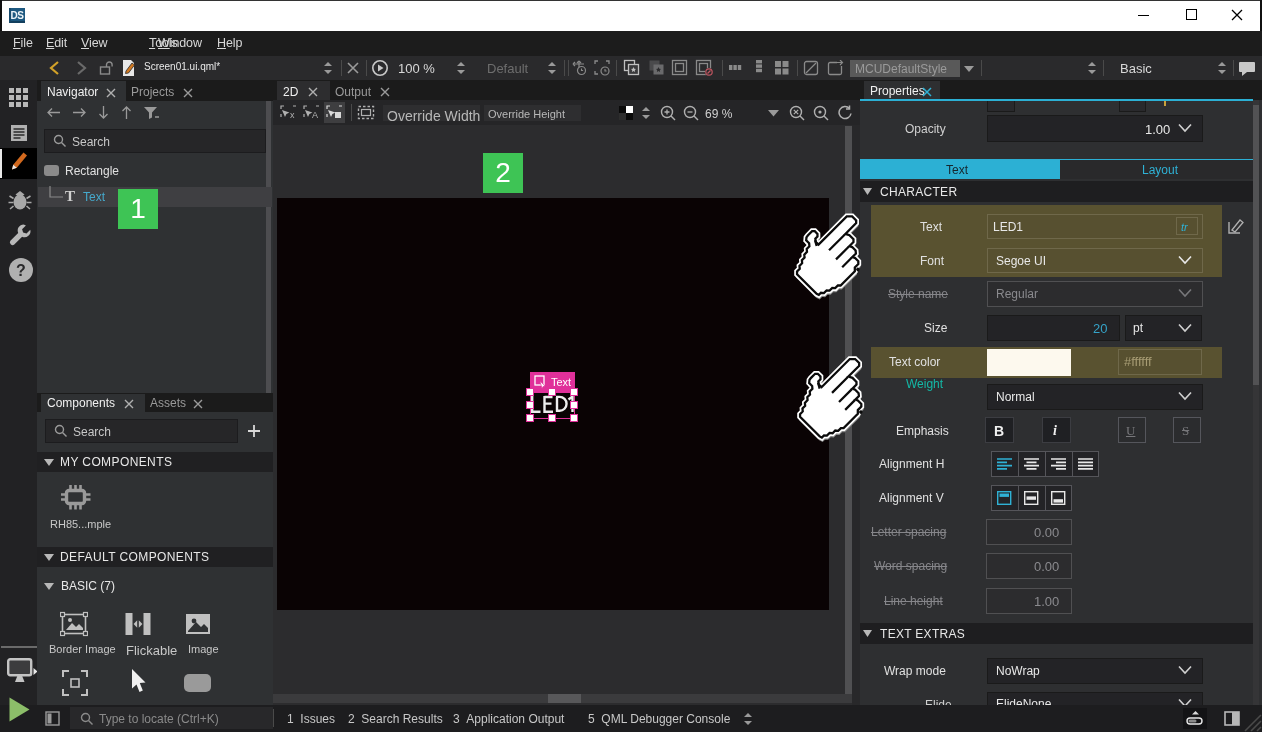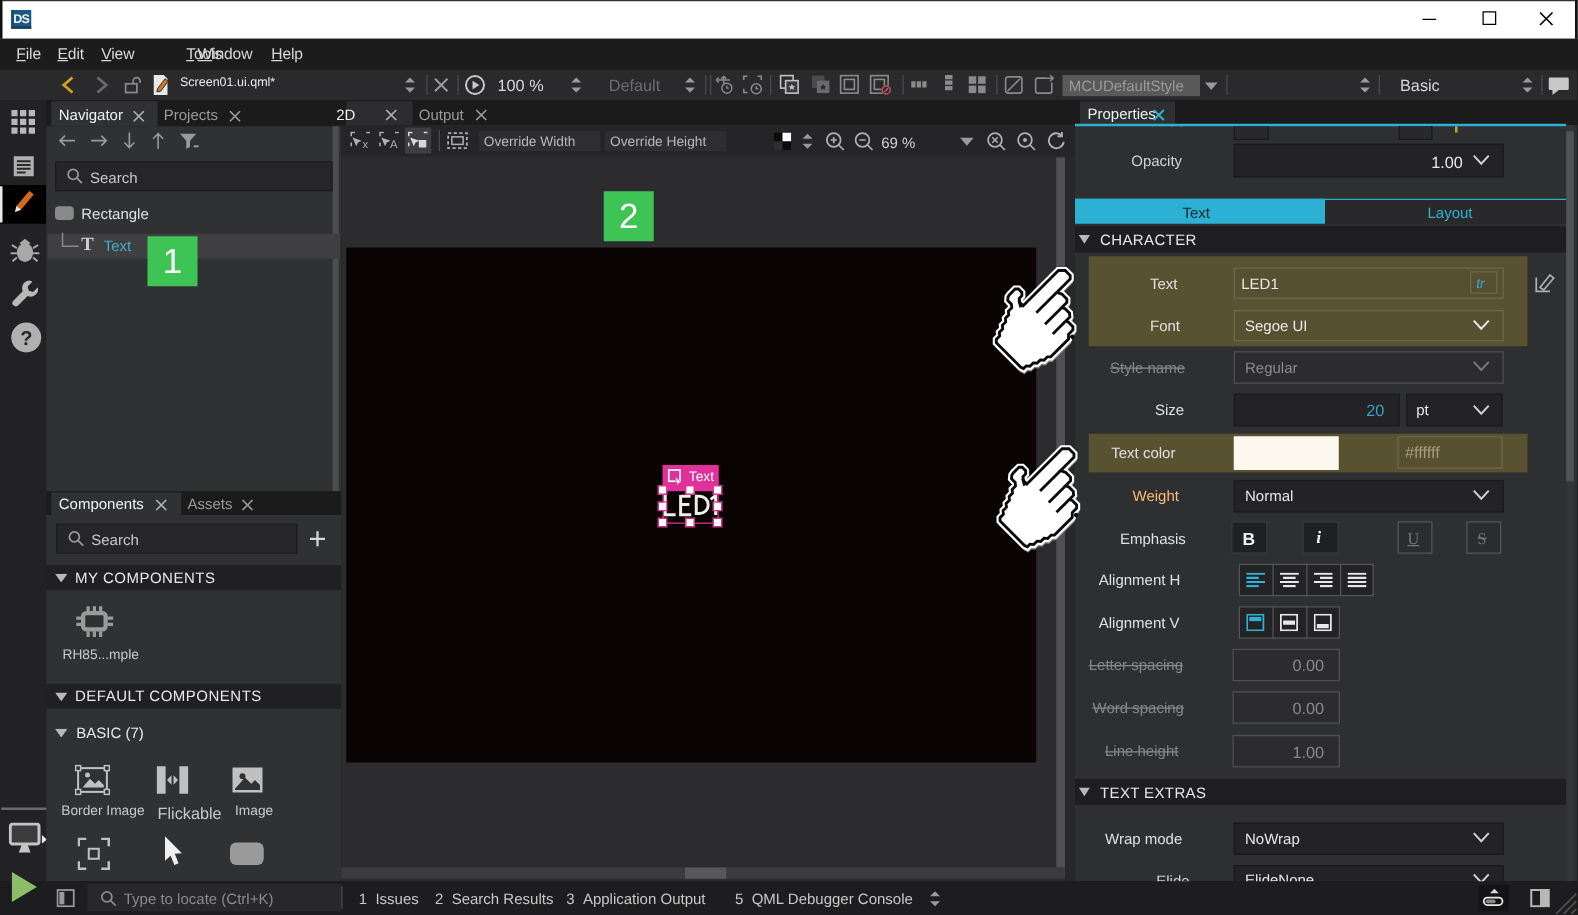--- a/index.html
+++ b/index.html
@@ -353,21 +353,21 @@
     </svg>
     <div class="abs" style="left:184px;top:674px;width:27px;height:18px;background:#9a9a9a;border-radius:5px;"></div>
   </div>
 
   <div class="abs" style="left:273px;top:80px;width:587px;height:625px;background:#2c2c2e;"></div>
   <div class="abs" style="left:273px;top:80px;width:587px;height:20px;background:#1b1b1b;"></div>
   <div class="abs" style="left:852px;top:100px;width:8px;height:605px;background:#28282a;"></div>
   <div id="canvas2d">
 
     <div class="abs" style="left:277px;top:81px;width:53px;height:19px;background:#2d2d2f;"></div>
-    <div class="abs txt" style="left:269px;top:86px;color:#f0f0f0;">2D</div>
+    <div class="abs txt" style="left:283px;top:86px;color:#f0f0f0;">2D</div>
     <svg class="abs" style="left:308px;top:87px;" width="10" height="10">
         <path d="M1,1 L9,9 M9,1 L1,9" stroke="#b0b0b0" stroke-width="1.4"></path>
       </svg>
     <div class="abs txt" style="left:335px;top:86px;color:#9a9a9a;">Output</div>
     <svg class="abs" style="left:380px;top:87px;" width="10" height="10">
         <path d="M1,1 L9,9 M9,1 L1,9" stroke="#9a9a9a" stroke-width="1.4"></path>
       </svg>
 
     <div class="abs" style="left:273px;top:100px;width:587px;height:25px;background:#252527;"></div>
     <svg class="abs" style="left:280px;top:105px;" width="17" height="15">
@@ -385,21 +385,21 @@
       <path d="M1,4 V1 H4 M13,1 H16 M1,9 V12" fill="none" stroke="#d8d8d8" stroke-width="1.2"></path>
       <path d="M2,5 l3,7 1.4,-3 3,-1.4 z" fill="#d8d8d8"></path>
       <rect x="9" y="7" width="6" height="6" fill="#d8d8d8"></rect>
     </svg>
     <div class="abs" style="left:351px;top:104px;width:1px;height:17px;background:#4a4a4a;"></div>
     <svg class="abs" style="left:357px;top:105px;" width="18" height="15">
       <rect x="1.5" y="1.5" width="15" height="12" fill="none" stroke="#b0b0b0" stroke-width="1.4" stroke-dasharray="2.5 2"></rect>
       <rect x="4.5" y="4.5" width="9" height="6" fill="none" stroke="#b0b0b0" stroke-width="1.2"></rect>
     </svg>
     <div class="abs" style="left:383px;top:105px;width:97px;height:16px;background:#2e2e30;"></div>
-    <div class="abs txt" style="left:387px;top:109px;font-size:11px;color:#b8b8b8;">Override Width</div>
+    <div class="abs txt" style="left:387px;top:109px;font-size:14px;color:#b8b8b8;">Override Width</div>
     <div class="abs" style="left:484px;top:105px;width:97px;height:16px;background:#2e2e30;"></div>
     <div class="abs txt" style="left:488px;top:109px;font-size:11px;color:#b8b8b8;">Override Height</div>
     <svg class="abs" style="left:619px;top:106px;" width="14" height="14">
       <rect x="0" y="0" width="14" height="14" fill="#0a0a0a"></rect>
       <rect x="7" y="0" width="7" height="7" fill="#fff"></rect>
         <rect x="0" y="7" width="7" height="7" fill="#fff" opacity="0.15"></rect>
       <rect x="3" y="3" width="8" height="8" fill="none"></rect>
     </svg>
     <svg class="abs" style="left:640px;top:106px;" width="12" height="14">
         <path d="M2,5 L6,1 L10,5 z M2,9 L6,13 L10,9 z" fill="#9a9a9a"></path>
@@ -535,21 +535,21 @@
     <svg class="abs" style="left:1178px;top:323px;" width="14" height="10">
         <path d="M1,1.5 L7,8 L13,1.5" stroke="#d0d0d0" stroke-width="1.6" fill="none"></path>
       </svg>
 
     <div class="abs" style="left:871px;top:347px;width:351px;height:31px;background:#595230;"></div>
     <div class="abs txt" style="left:889px;top:356px;color:#e0e0e0;">Text color</div>
     <div class="abs" style="left:987px;top:349px;width:84px;height:27px;background:#fdf9ee;"></div>
     <div class="abs" style="left:1118px;top:349px;width:84px;height:26px;background:#575030;border:1px solid #6f684a;"></div>
     <div class="abs txt" style="left:1124px;top:355px;color:#a79c74;font-size:13px;">#ffffff</div>
 
-    <div class="abs txt" style="left:906px;top:391px;color:#fdba74;">Weight</div>
+    <div class="abs txt" style="left:906px;top:378px;color:#14b8a6;">Weight</div>
     <div class="abs" style="left:987px;top:384px;width:216px;height:26px;background:#232326;border:1px solid #1a1a1a;"></div>
     <div class="abs txt" style="left:996px;top:391px;color:#e8e8e8;">Normal</div>
     <svg class="abs" style="left:1178px;top:391px;" width="14" height="10">
         <path d="M1,1.5 L7,8 L13,1.5" stroke="#d0d0d0" stroke-width="1.6" fill="none"></path>
       </svg>
 
     <div class="abs txt" style="left:896px;top:425px;color:#e0e0e0;">Emphasis</div>
     <div class="abs" style="left:985px;top:417px;width:29px;height:26px;background:#1f2023;border:1px solid #3c3d42;"></div>
     <div class="abs" style="left:994px;top:423px;color:#f0f0f0;font-weight:bold;font-size:14px;">B</div>
     <div class="abs" style="left:1042px;top:417px;width:29px;height:26px;background:#1f2023;border:1px solid #3c3d42;"></div>

